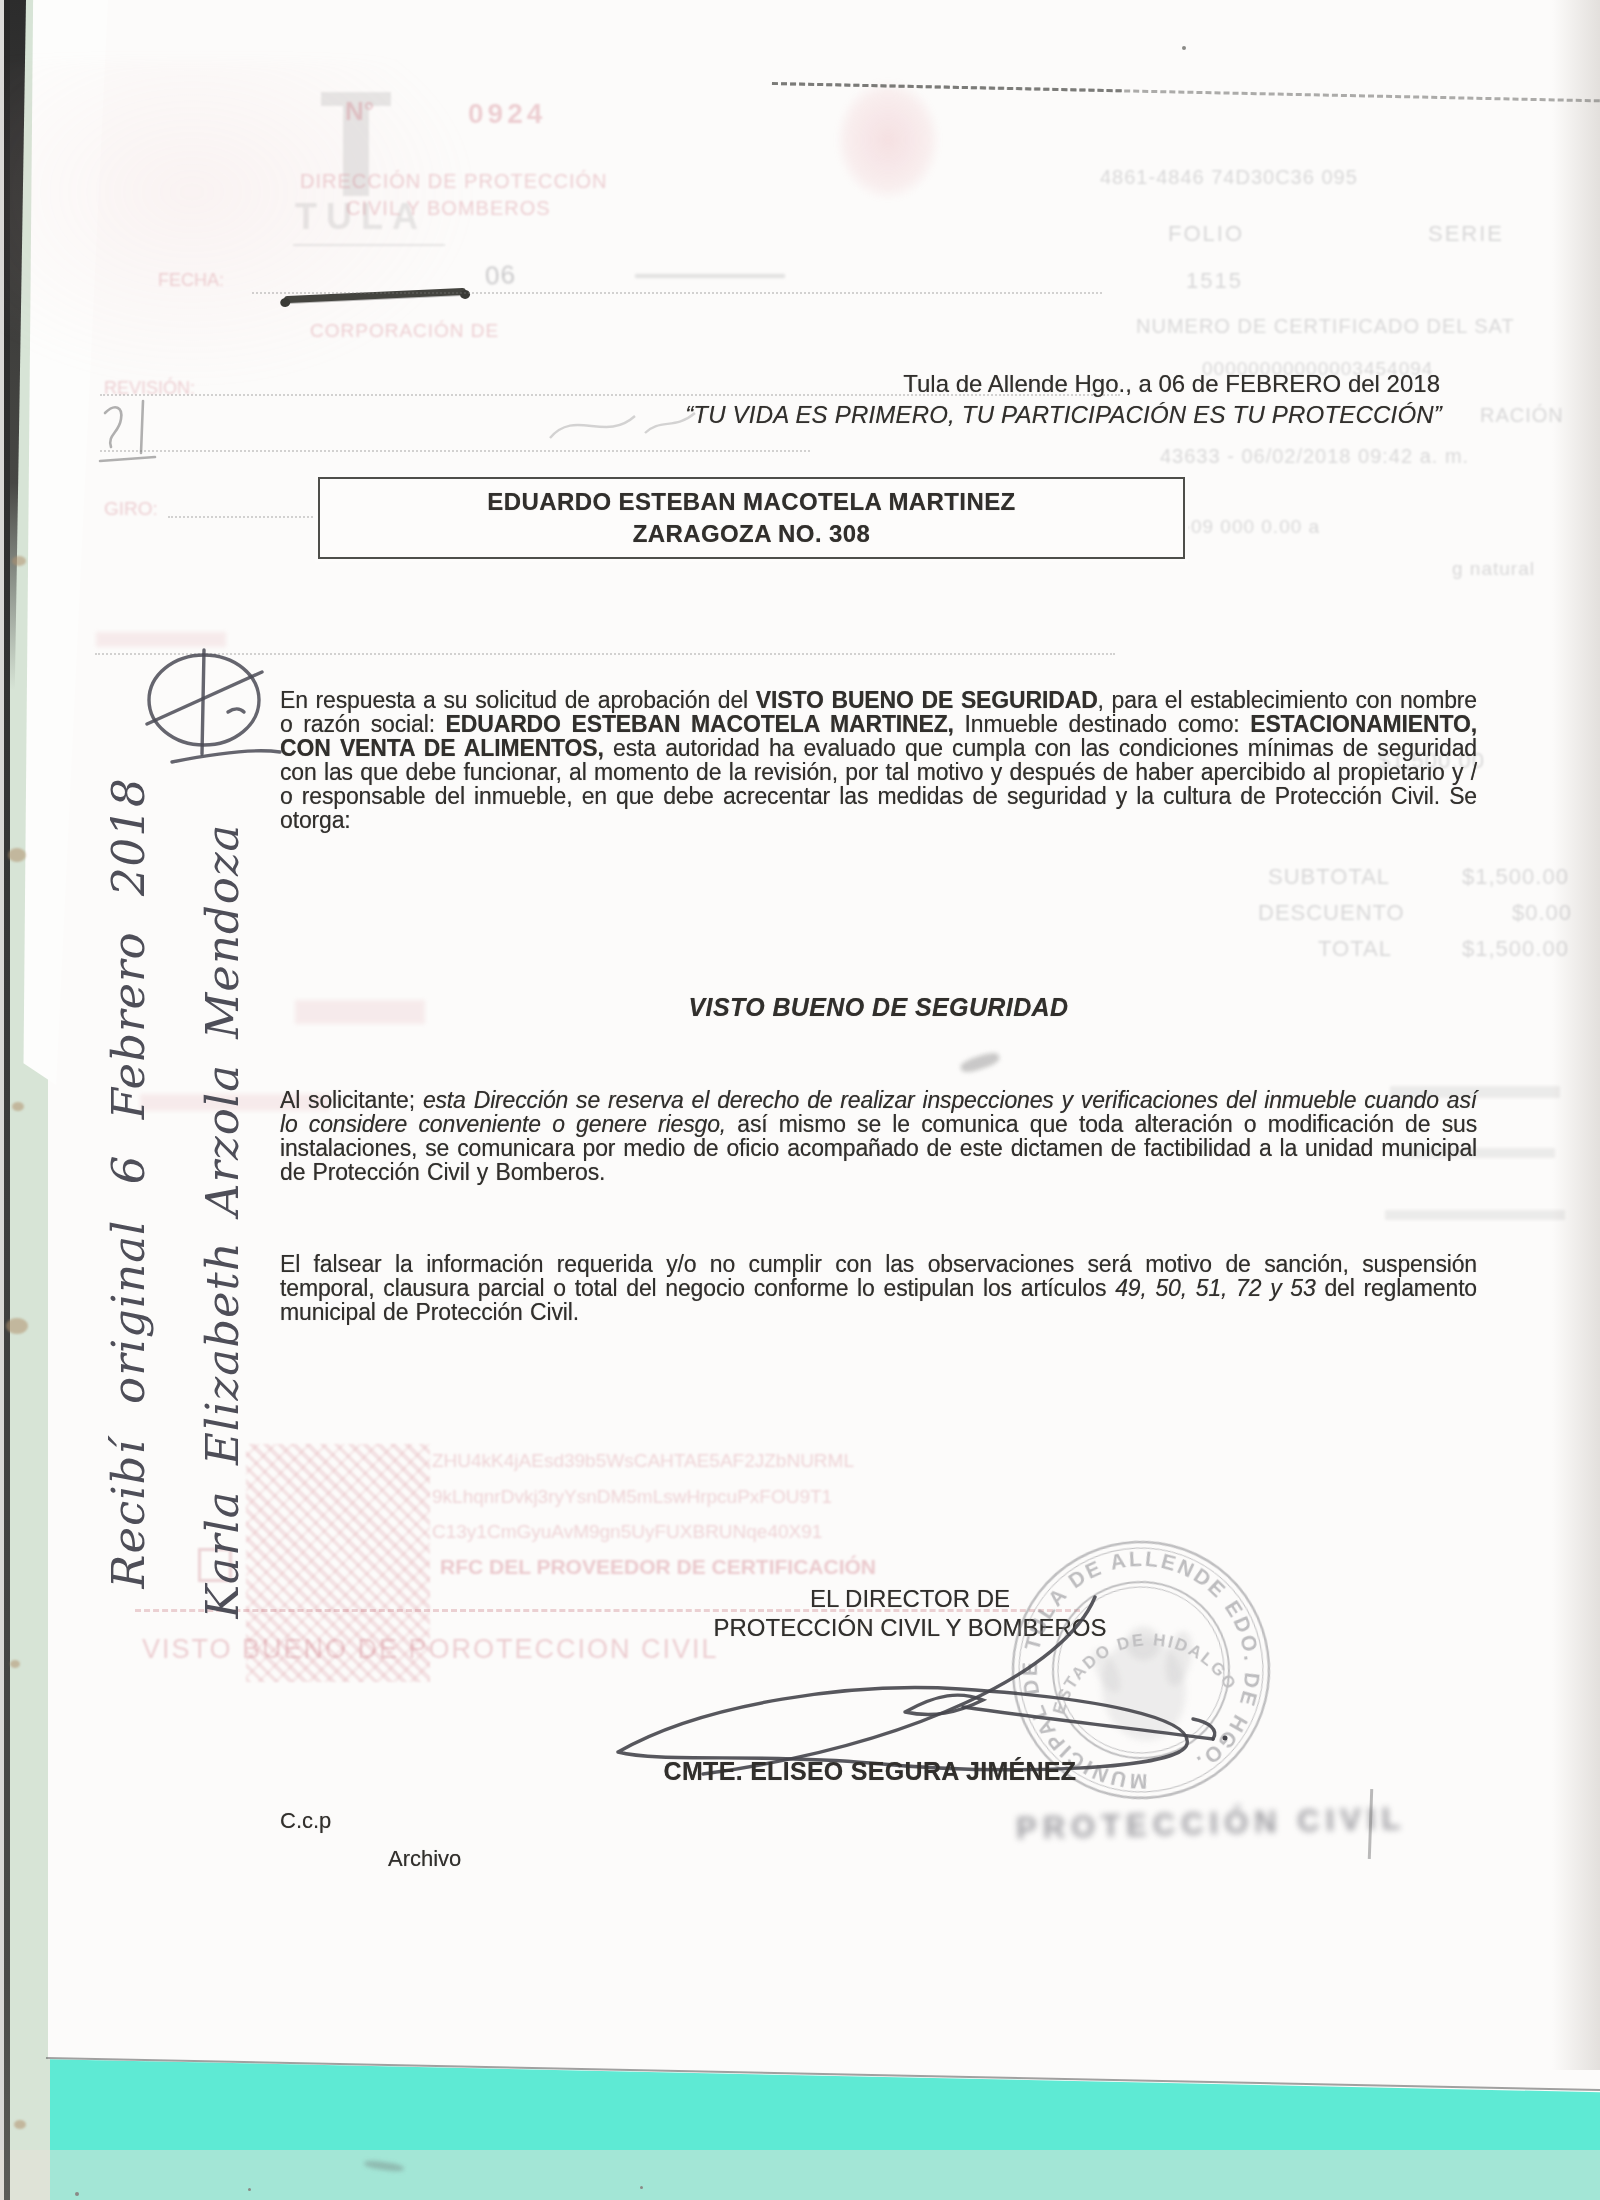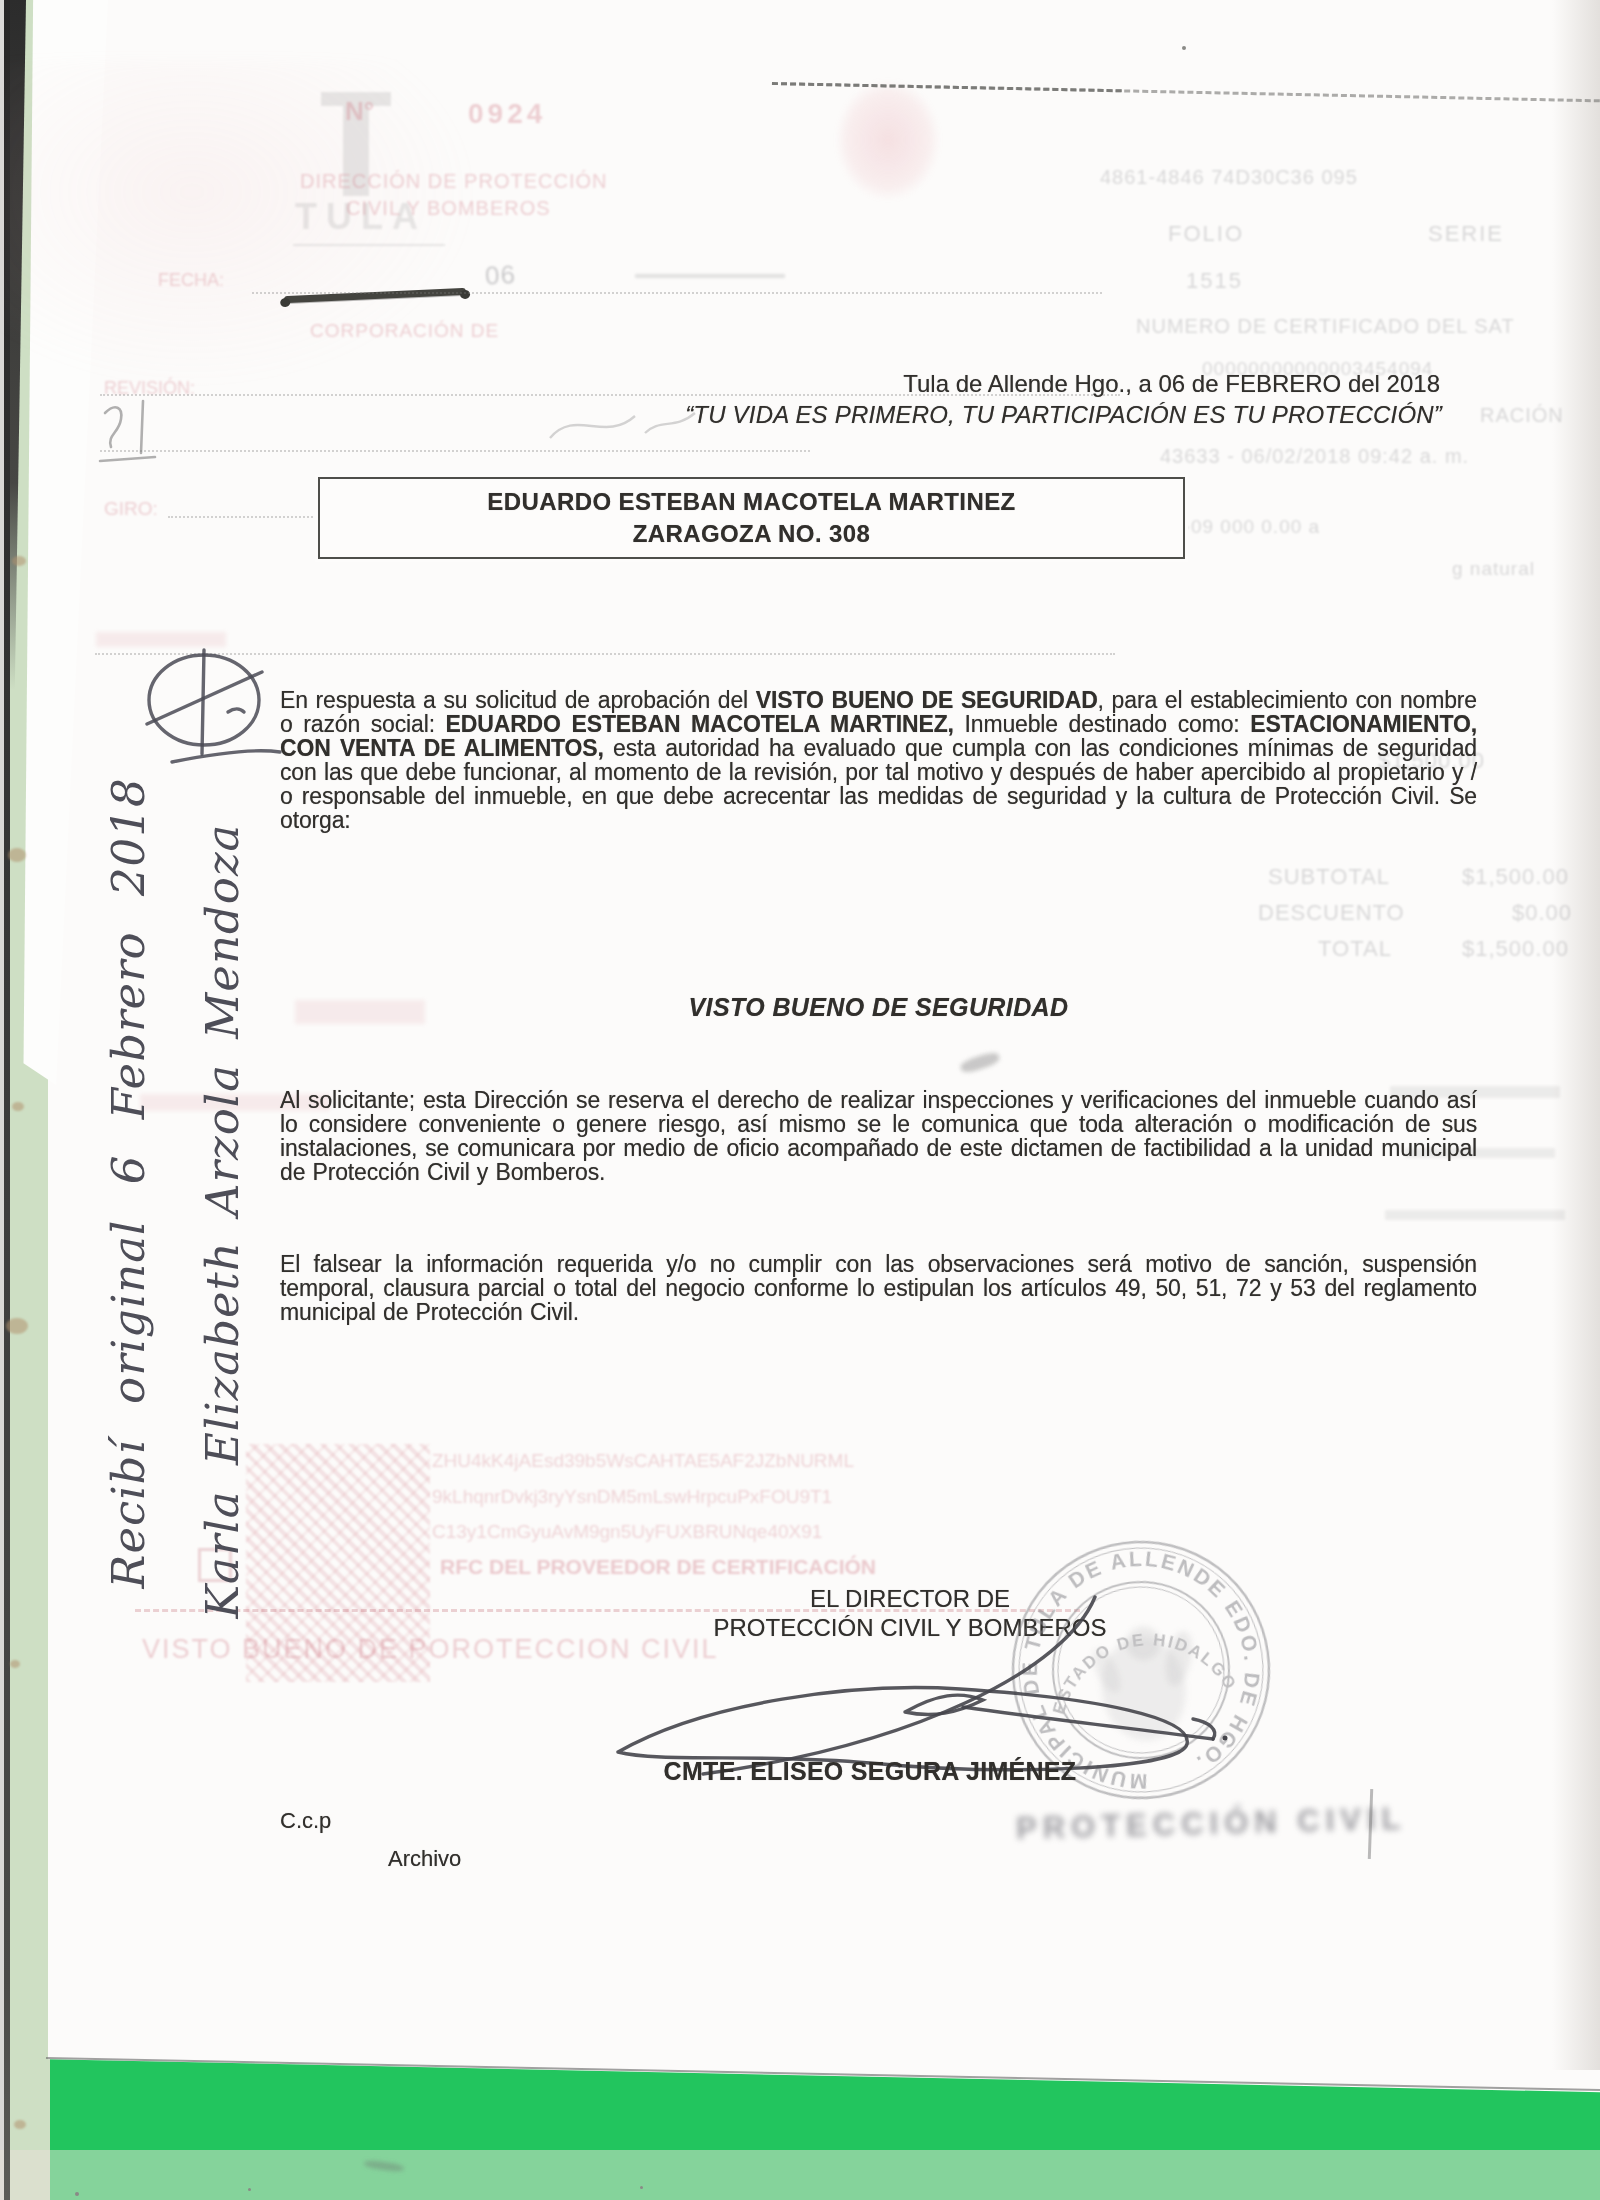--- a/index.html
+++ b/index.html
@@ -1,17 +1,17 @@
 <!DOCTYPE html>
 <html><head>
 <meta charset="utf-8">
 <style>
   html,body{margin:0;padding:0;background:#e9e6e1;}
   #canvas{position:relative;width:1600px;height:2200px;overflow:hidden;
-          background:#22c55e;font-family:"Liberation Sans",sans-serif;}
+          background:#5eead4;font-family:"Liberation Sans",sans-serif;}
   
   .sheet{position:absolute;left:48px;top:0;width:1552px;height:2200px;background:#fcfbfa;
          clip-path:polygon(0 0,100% 0,100% 95.1%,0 93.6%);}
   .sheet-shade-right{position:absolute;left:1552px;top:0;width:48px;height:2070px;
          background:linear-gradient(to right,rgba(210,206,202,0),rgba(206,201,196,.55));}
   .sheet-bottom-edge{position:absolute;left:46px;top:2057px;width:1560px;height:2px;
          background:rgba(110,110,110,.65);transform:rotate(1.18deg);transform-origin:left top;}
   .scanner-strip{position:absolute;left:0;top:0;width:4px;height:2200px;background:#d9d8d6;}
   .edge-dark-line{position:absolute;left:4px;top:0;width:6px;height:2200px;
          background:linear-gradient(#262626,#3d3d3d 55%,#4a4a48 90%,#5c5c58);}
@@ -35,21 +35,21 @@
   .ink{color:#312f2c;text-shadow:0 0 .7px rgba(45,43,40,.55);}
   .abs{position:absolute;}
   .dateblock{left:540px;top:370px;width:900px;text-align:right;font-size:24px;}
   .motto{left:540px;top:401px;width:902px;text-align:right;font-size:24px;font-style:italic;letter-spacing:.2px;}
   .addr-outer{left:315px;top:474px;width:873px;
         background:repeating-linear-gradient(135deg,#8f8f8f 0 1.5px,#d6d6d4 1.5px 3.2px);}
   .addr-mid{background:#fdfcfb;padding:3px;}
   .addr-inner{border:2px solid #4e4e4a;padding:7px 6px;text-align:center;}
   .addr-line{font-weight:bold;font-size:24px;line-height:32px;letter-spacing:.4px;}
   .para{width:1197px;font-size:23px;line-height:24px;text-align:justify;letter-spacing:-.15px;word-spacing:1px;}
-  .seg-b{font-weight:bold;} .seg-i{}
+  .seg-b{font-weight:bold;} .seg-i{font-style:italic;}
   .sect-title{left:280px;top:993px;width:1197px;text-align:center;font-size:25px;font-weight:bold;font-style:italic;letter-spacing:.4px;}
   .closing{left:620px;top:1584px;width:580px;text-align:center;font-size:24px;line-height:29px;}
   .closing .l1{letter-spacing:6px;}
   .signatory{left:600px;top:1757px;width:540px;text-align:center;font-size:25px;font-weight:bold;letter-spacing:.3px;}
   .ccp{left:280px;top:1808px;font-size:22px;}
   .archivo{left:388px;top:1846px;font-size:22px;}
   
   .hw{position:absolute;font-family:"DejaVu Serif",serif;font-style:italic;color:#4e4e58;
       white-space:nowrap;transform:rotate(-90deg);}
   .hw1{left:-322px;top:1112px;width:900px;font-size:45px;word-spacing:20px;letter-spacing:1px;}

